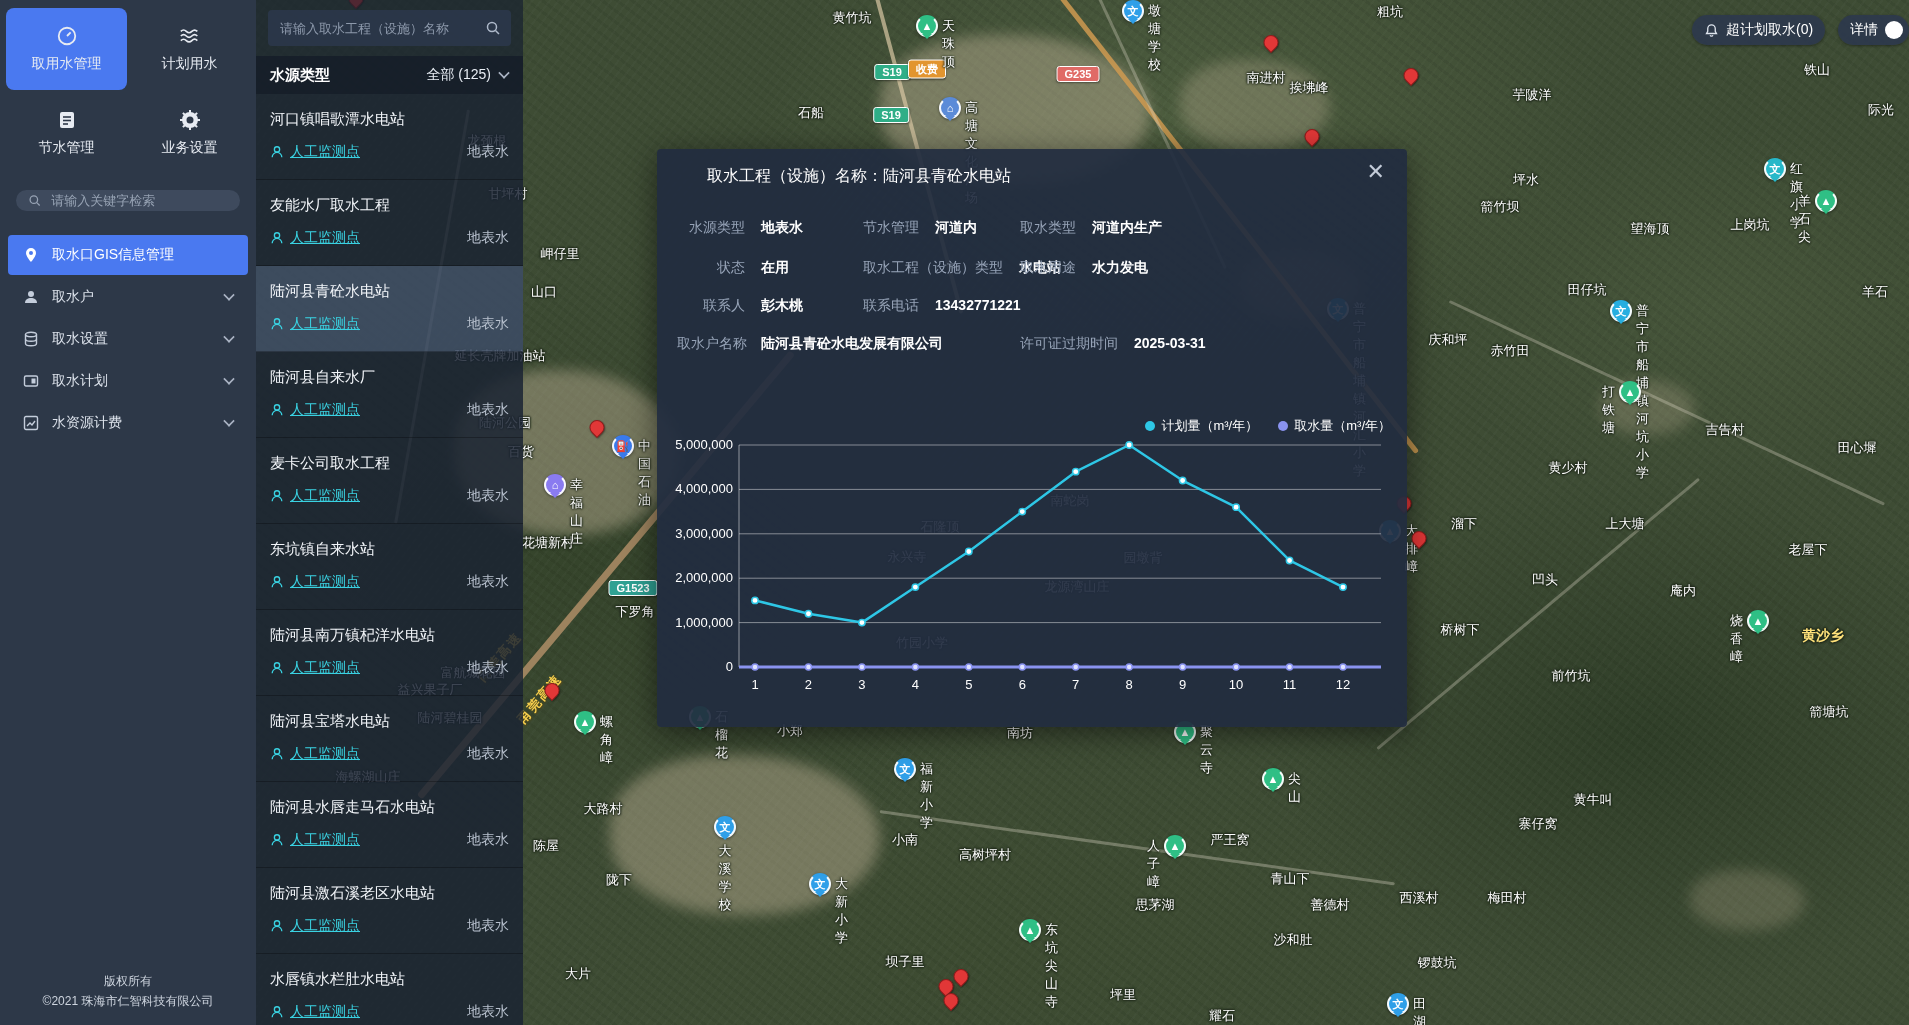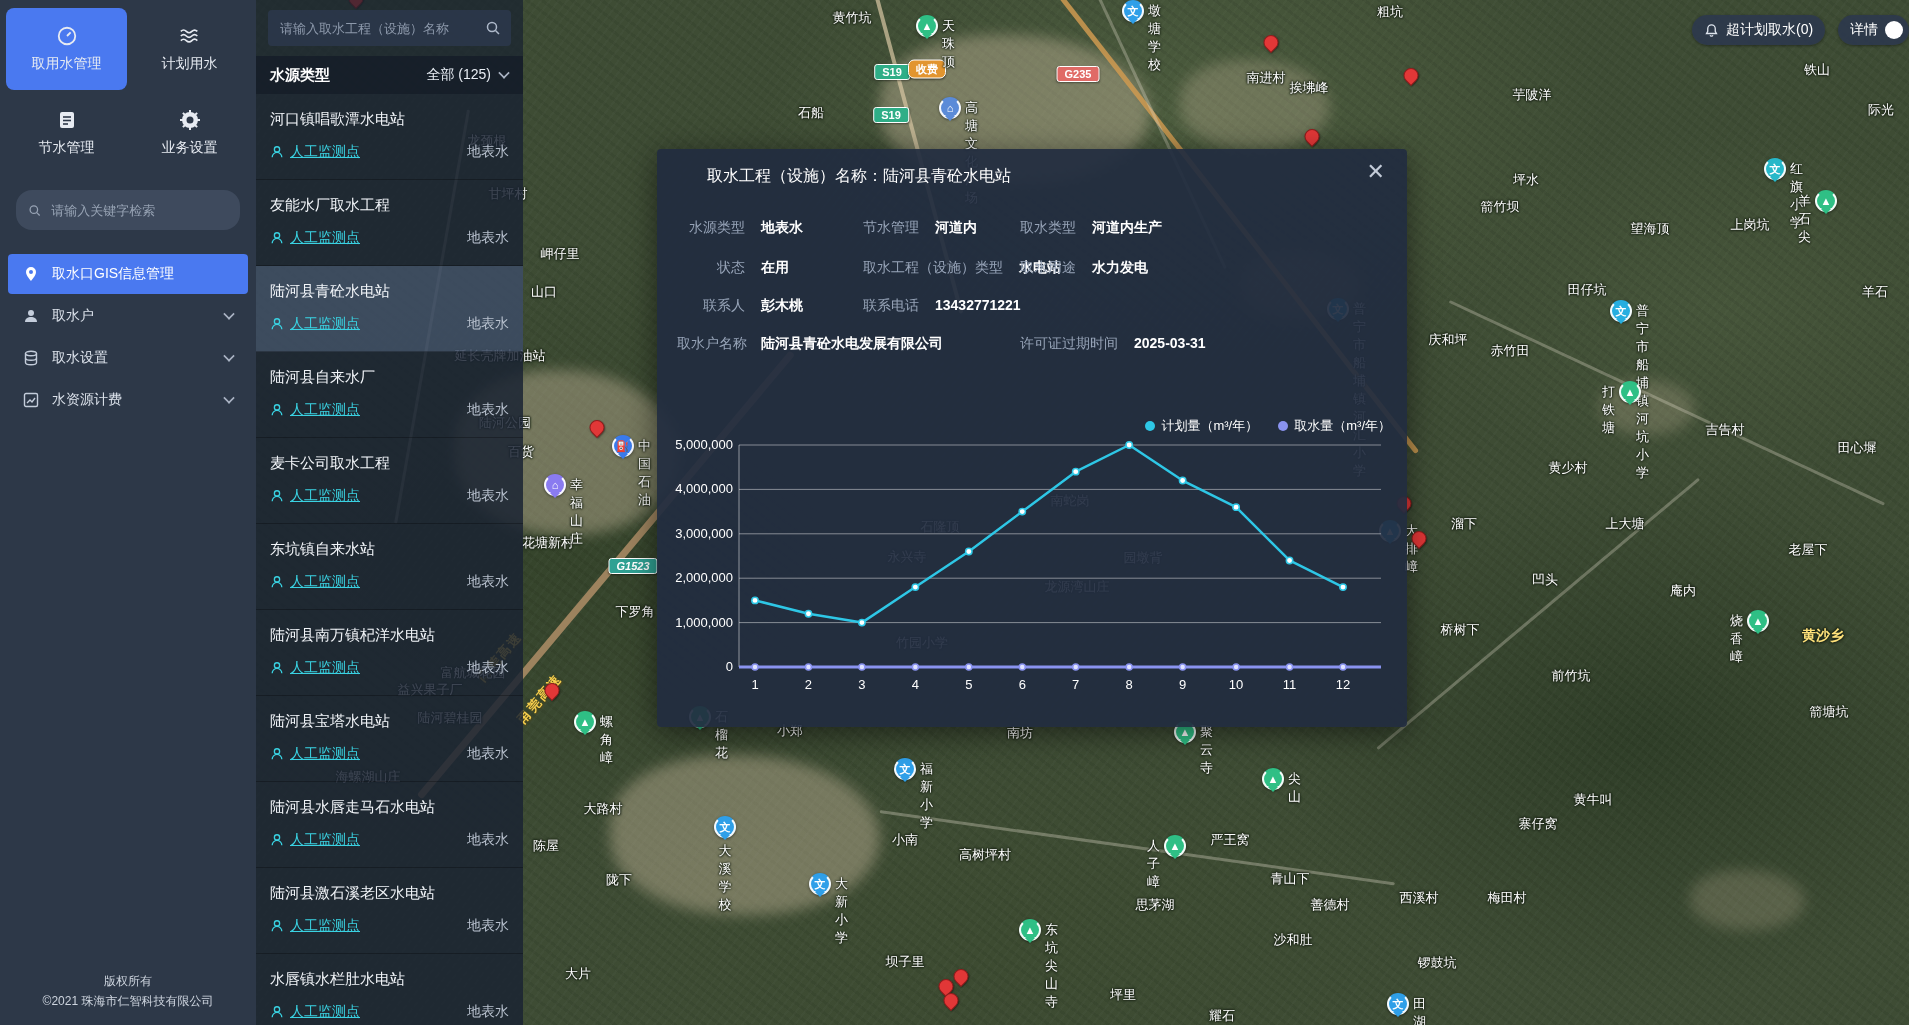--- a/index.html
+++ b/index.html
@@ -20,21 +20,21 @@
       repeating-linear-gradient(-53deg, rgba(255,255,255,.04) 0 2px, rgba(255,255,255,0) 2px 7px);}
   .patch{position:absolute;background:rgba(199,186,158,.42);border-radius:45% 55% 50% 50%;filter:blur(7px);}
   .road{position:absolute;transform-origin:0 0;border-radius:3px;}
   .place{position:absolute;transform:translate(-50%,-50%);color:#fff;font-size:13px;white-space:pre-line;text-align:center;
     text-shadow:0 1px 2px #1c2518,1px 0 2px #1c2518,-1px 0 2px #1c2518,0 -1px 2px #1c2518;}
   .place.yellow{color:#ffe27a;font-weight:bold;font-size:14px;}
   .hwy{position:absolute;color:#f7cf4e;font-weight:bold;font-size:13px;letter-spacing:2px;
     text-shadow:0 1px 2px #5c4a12;white-space:nowrap;}
   .badge{position:absolute;transform:translate(-50%,-50%);color:#fff;font-size:11px;font-weight:bold;
     padding:1px 7px;border-radius:3px;border:1px solid #fff;white-space:nowrap;box-shadow:0 1px 2px rgba(0,0,0,.4);}
-  .badge.green{background:#2fae87;} .badge.red{background:#e06a66;} .badge.orange{background:#e2952f;border-radius:6px;} .badge.teal{background:#2fa193;}
+  .badge.green{background:#2fae87;} .badge.red{background:#e06a66;} .badge.orange{background:#e2952f;} .badge.teal{background:#2fa193;}
   .pin{position:absolute;width:17px;height:17px;transform:translate(-50%,-100%);}
   .pin i{display:block;width:15px;height:15px;background:#e23737;border:1px solid #911d1d;border-radius:50% 50% 50% 0;
     transform:rotate(-45deg);box-shadow:0 1px 2px rgba(0,0,0,.5);}
   .marker{position:absolute;transform:translate(-50%,-100%);}
   .mk{position:relative;width:22px;height:22px;border-radius:50%;display:flex;align-items:center;justify-content:center;
     color:#fff;font-size:11px;font-weight:bold;border:2px solid rgba(255,255,255,.95);box-shadow:0 1px 3px rgba(0,0,0,.45);}
   .mk:after{content:"";position:absolute;left:50%;top:100%;transform:translateX(-50%);
     border:5px solid transparent;border-top-color:inherit;margin-top:-1px;}
   .mlabel{position:absolute;color:#fff;font-size:13px;white-space:pre-line;
     text-shadow:0 1px 2px #1c2518,1px 0 2px #1c2518,-1px 0 2px #1c2518;}
@@ -45,21 +45,21 @@
     color:#fff;font-size:14px;padding:0 12px;gap:7px;z-index:40;box-shadow:0 1px 3px rgba(0,0,0,.4);cursor:pointer;}
   .toggle{width:18px;height:18px;border-radius:50%;background:#fff;}
 
   
   #sidebar{position:absolute;left:0;top:0;width:256px;height:1025px;background:#2d3848;z-index:60;display:flex;flex-direction:column;}
   .apps{display:grid;grid-template-columns:1fr 1fr;gap:2px;padding:8px 6px 4px;}
   .app{height:82px;border-radius:8px;display:flex;flex-direction:column;align-items:center;justify-content:center;gap:8px;
     color:#e7ebf2;font-size:14px;cursor:pointer;}
   .app .aicon{width:22px;height:22px;display:flex;align-items:center;justify-content:center;color:#e7ebf2;}
   .app.active{background:#4a79f0;}
-  .sb-search{margin:12px 16px;height:40px;background:#3e4a5d;border-radius:16px;display:flex;align-items:center;padding:0 12px;gap:8px;}
+  .sb-search{margin:12px 16px;height:21px;background:#3e4a5d;border-radius:16px;display:flex;align-items:center;padding:0 12px;gap:8px;}
   .sb-search input{background:transparent;border:none;outline:none;color:#dbe2ec;font-size:13px;width:100%;}
   .sb-search input::placeholder{color:#97a3b4;}
   .menu{flex:1;padding:10px 0;}
   .mitem{height:40px;margin:2px 8px;border-radius:4px;display:flex;align-items:center;padding:0 14px;gap:12px;
     color:#dde3ec;font-size:14px;cursor:pointer;}
   .mitem .micon{width:18px;height:18px;display:flex;align-items:center;justify-content:center;color:#c4cddb;}
   .mitem.active{background:#4a79f0;color:#fff;}
   .mitem.active .micon{color:#fff;}
   .mitem .grow{flex:1;}
   .chev{width:10px;height:10px;border-right:2px solid #aab4c4;border-bottom:2px solid #aab4c4;transform:rotate(45deg) scale(.8);margin-top:-4px;}
@@ -191,21 +191,21 @@
         <span class="place" style="left: 1143px; top: 558px;">园墩背</span>
         <span class="place" style="left: 1077px; top: 587px;">龙源湾山庄</span>
         <span class="place" style="left: 922px; top: 643px;">竹园小学</span>
         <span class="place" style="left: 940px; top: 527px;">石隆顶</span>
         <span class="place" style="left: 907px; top: 557px;">永兴寺</span>
         <span class="place yellow" style="left: 1823px; top: 636px;">黄沙乡</span>
         <span class="badge green" style="left: 892px; top: 72px;">S19</span>
         <span class="badge orange" style="left: 927px; top: 69px;">收费</span>
         <span class="badge green" style="left: 891px; top: 115px;">S19</span>
         <span class="badge red" style="left: 1078px; top: 74px;">G235</span>
-        <span class="badge teal" style="left: 633px; top: 566px; font-style: italic;">G1523</span>
+        <span class="badge teal" style="left: 633px; top: 588px;">G1523</span>
         <div class="marker" style="left: 927px; top: 37px;">
           <div class="mk" style="background: rgb(47, 191, 133); border-top-color: rgb(47, 191, 133);">▲</div>
           <span class="mlabel r">天珠顶</span>
         </div>
         <div class="marker" style="left: 1133px; top: 22px;">
           <div class="mk" style="background: rgb(47, 159, 232); border-top-color: rgb(47, 159, 232);">文</div>
           <span class="mlabel r">墩塘学校</span>
         </div>
         <div class="marker" style="left: 950px; top: 119px;">
           <div class="mk" style="background: rgb(91, 139, 216); border-top-color: rgb(91, 139, 216);">⌂</div>
@@ -582,20 +582,31 @@
         </div>
         <div class="mitem">
           <span class="micon">
             <svg width="16" height="16" viewBox="0 0 16 16">
               <ellipse cx="8" cy="3.5" rx="5.5" ry="2.2" fill="none" stroke="currentColor" stroke-width="1.4"></ellipse>
               <path d="M2.5 3.5v9c0 1.2 2.5 2.2 5.5 2.2s5.5-1 5.5-2.2v-9" fill="none" stroke="currentColor" stroke-width="1.4"></path>
               <path d="M2.5 8c0 1.2 2.5 2.2 5.5 2.2S13.5 9.2 13.5 8" fill="none" stroke="currentColor" stroke-width="1.4"></path>
             </svg>
           </span>
           <span>取水设置</span>
+          <span class="grow"></span>
+          <span class="chev"></span>
+        </div>
+        <div class="mitem">
+          <span class="micon">
+            <svg width="16" height="16" viewBox="0 0 16 16">
+              <rect x="1.5" y="3" width="13" height="10" rx="1.5" fill="none" stroke="currentColor" stroke-width="1.4"></rect>
+              <rect x="8.5" y="5.5" width="4" height="5" fill="currentColor"></rect>
+            </svg>
+          </span>
+          <span>取水计划</span>
           <span class="grow"></span>
           <span class="chev"></span>
         </div>
         <div class="mitem">
           <span class="micon">
             <svg width="16" height="16" viewBox="0 0 16 16">
               <rect x="1.5" y="1.5" width="13" height="13" rx="1.5" fill="none" stroke="currentColor" stroke-width="1.4"></rect>
               <path d="M4 11l3-3 2 2 3-4" fill="none" stroke="currentColor" stroke-width="1.4"></path>
             </svg>
           </span>

